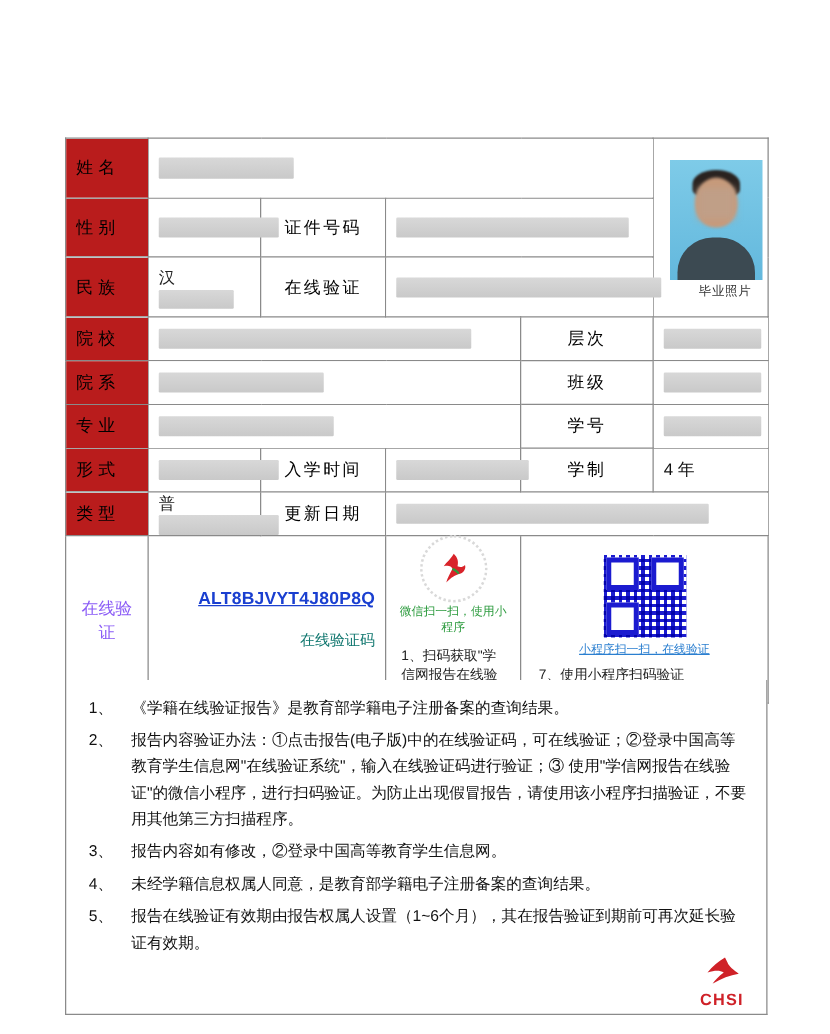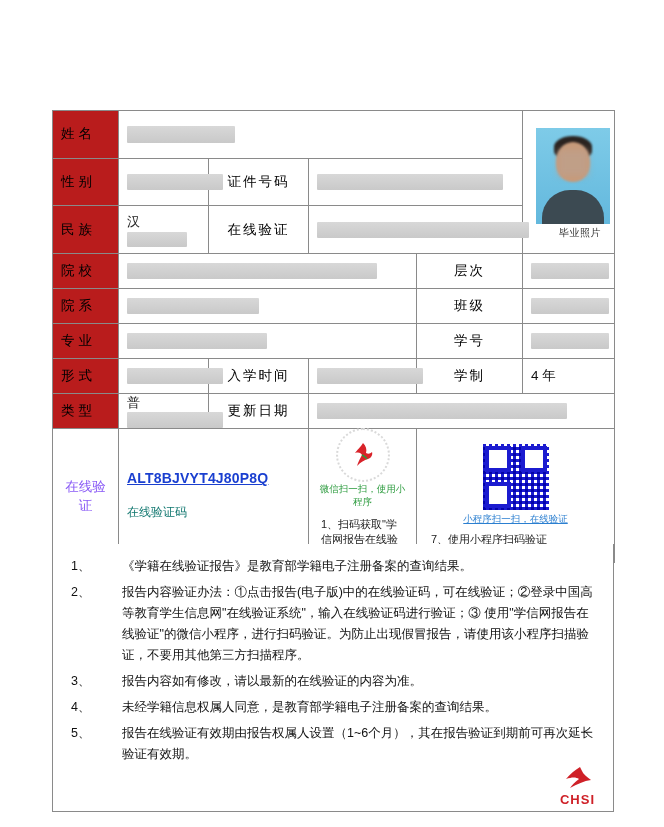--- a/index.html
+++ b/index.html
@@ -187,21 +187,21 @@
   }
   .verify-label {
     width: 66px;
     text-align: center;
     font-size: 13.5px;
     line-height: 19px;
     color: #8b5cf6;
   }
   .verify-code-cell {
     width: 176px;
-    text-align: left;
+    text-align: right;
   }
   .vcode {
     color: #1a3fd0;
     text-decoration: underline;
     font-size: 14px;
     font-weight: bold;
     letter-spacing: 0.2px;
     display: block;
     margin-bottom: 18px;
     cursor: pointer;
@@ -317,21 +317,20 @@
     line-height: 21px;
     color: #111;
     margin-bottom: 5px;
   }
   .note-num {
     width: 34px;
     flex: 0 0 34px;
   }
   .note-text {
     flex: 1;
-    margin-left: 17px;
   }
   .chsi-logo {
     position: absolute;
     right: 18px;
     bottom: 4px;
     text-align: center;
     color: #cf2128;
   }
   .chsi-mark {
     width: 34px;
@@ -494,21 +493,21 @@
     <div class="note-item">
       <div class="note-num">1、</div>
       <div class="note-text">《学籍在线验证报告》是教育部学籍电子注册备案的查询结果。</div>
     </div>
     <div class="note-item">
       <div class="note-num">2、</div>
       <div class="note-text">报告内容验证办法：①点击报告(电子版)中的在线验证码，可在线验证；②登录中国高等教育学生信息网"在线验证系统"，输入在线验证码进行验证；③ 使用"学信网报告在线验证"的微信小程序，进行扫码验证。为防止出现假冒报告，请使用该小程序扫描验证，不要用其他第三方扫描程序。</div>
     </div>
     <div class="note-item">
       <div class="note-num">3、</div>
-      <div class="note-text">报告内容如有修改，请以最新的在线验证的内容为准。</div>
+      <div class="note-text">报告内容如有修改，②登录中国高等教育学生信息网。</div>
     </div>
     <div class="note-item">
       <div class="note-num">4、</div>
       <div class="note-text">未经学籍信息权属人同意，是教育部学籍电子注册备案的查询结果。</div>
     </div>
     <div class="note-item">
       <div class="note-num">5、</div>
       <div class="note-text">报告在线验证有效期由报告权属人设置（1~6个月），其在报告验证到期前可再次延长验证有效期。</div>
     </div>
 

